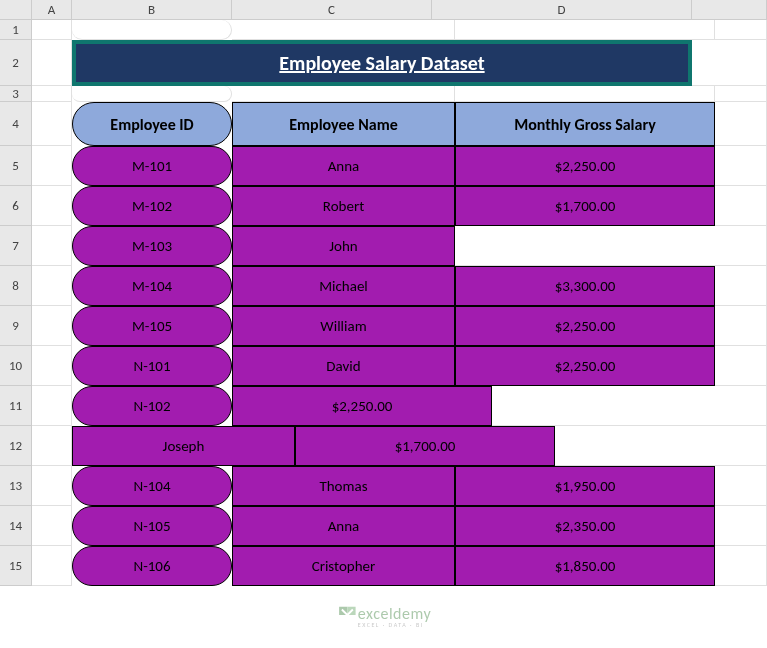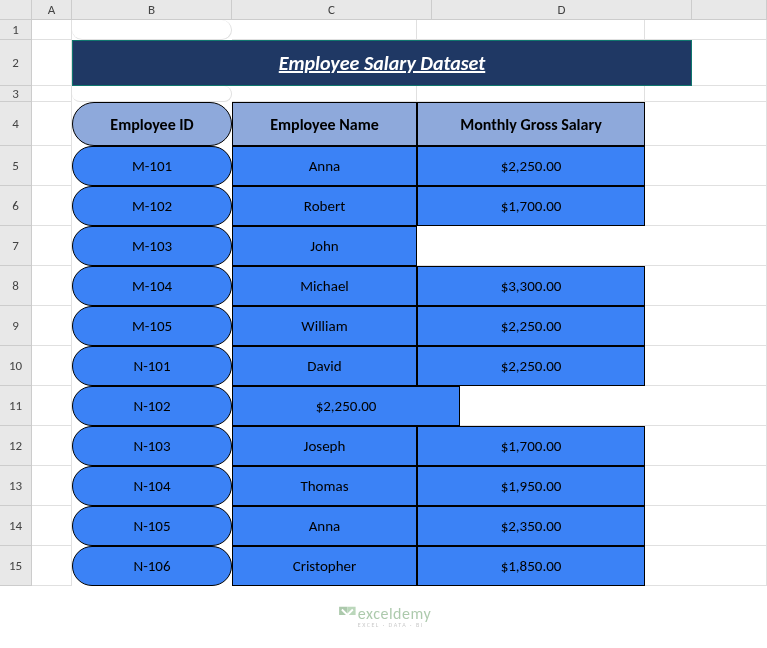--- a/index.html
+++ b/index.html
@@ -14,34 +14,34 @@
     .ch-b { width: 160px; }
     .ch-c { width: 200px; }
     .ch-d { width: 260px; }
     .ch-e { flex: 1; }
     
     .row { display: flex; }
     .row-header { width: 32px; display: flex; align-items: center; justify-content: center; font-size: 13px; color: #444; background: #e8e8e8; border-right: 1px solid #ccc; border-bottom: 1px solid #ccc; }
     .cell { border-right: 1px solid #e0e0e0; border-bottom: 1px solid #e0e0e0; display: flex; align-items: center; }
     .c-a { width: 40px; }
     .c-b { width: 160px; border-radius: 22px; }
-    .c-c { width: 185px; }
-    .c-d { width: 228px; }
+    .c-c { width: 223px; }
+    .c-d { width: 260px; }
     .c-e { flex: 1; }
     
     .r1 { height: 20px; }
     .r-title { height: 46px; }
     .r3 { height: 16px; }
     .r-head { height: 44px; }
     .r-data { height: 40px; }
     
-    .title-cell { background: #1f3864; color: #fff; display: flex; align-items: center; justify-content: center; font-size: 20px; font-weight: bold; text-decoration: underline; border: 1px solid #0f766e; font-style: italic; }
+    .title-cell { background: #1f3864; color: #fff; display: flex; align-items: center; justify-content: center; font-size: 20px; font-weight: bold; text-decoration: underline; border: 4px solid #0f766e; }
     
     .th { background: #8ea9db; font-weight: bold; font-size: 16px; color: #000; display: flex; align-items: center; justify-content: center; border: 1px solid #000; }
-    .td { font-size: 15px; color: #000; display: flex; align-items: center; justify-content: center; border: 1px solid #000; background: #3b82f6; }
+    .td { font-size: 15px; color: #000; display: flex; align-items: center; justify-content: center; border: 1px solid #000; background: #a21caf; }
     .td-bold { font-weight: normal; }
     
     .watermark { position: absolute; bottom: 18px; left: 50%; transform: translateX(-50%); display: flex; align-items: center; gap: 0; opacity: 0.45; }
     .wm-icon svg { width: 22px; height: 22px; }
     .wm-text { display: flex; flex-direction: column; line-height: 1; }
     .wm-main { font-size: 16px; color: #4a8a4a; font-weight: 500; letter-spacing: 0.5px; }
     .wm-sub { font-size: 6px; color: #888; letter-spacing: 1.5px; }
   </style>
 </head>
 <body>
@@ -142,21 +142,20 @@
       <div class="row r-data">
         <div class="row-header">11</div>
         <div class="cell c-a"></div>
         <div class="td c-b">N-102</div>
         <div class="td td-bold c-d">$2,250.00</div>
         <div class="cell c-e"></div>
       </div>
       <div class="row r-data">
         <div class="row-header">12</div>
         <div class="cell c-a"></div>
-        <div class="td c-b">N-103</div>
         <div class="td c-c">Joseph</div>
         <div class="td td-bold c-d">$1,700.00</div>
         <div class="cell c-e"></div>
       </div>
       <div class="row r-data">
         <div class="row-header">13</div>
         <div class="cell c-a"></div>
         <div class="td c-b">N-104</div>
         <div class="td c-c">Thomas</div>
         <div class="td td-bold c-d">$1,950.00</div>

